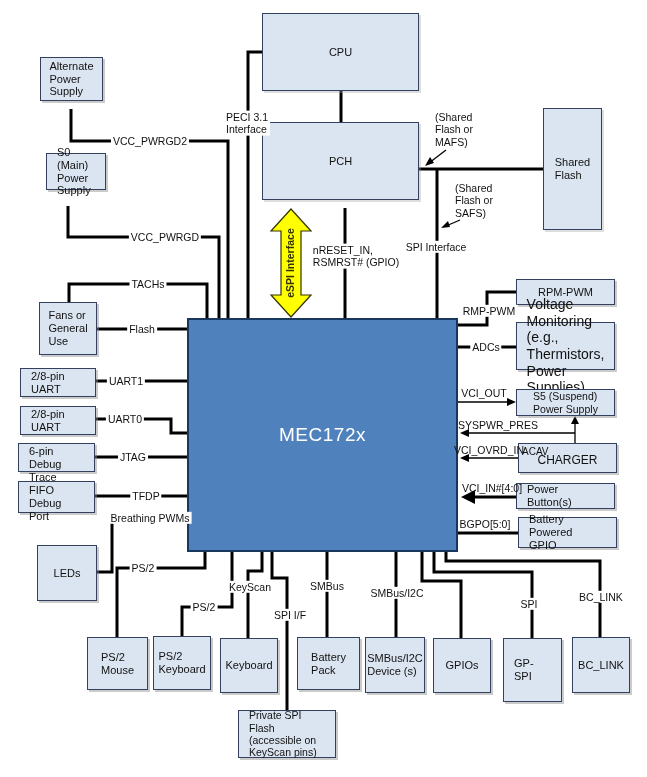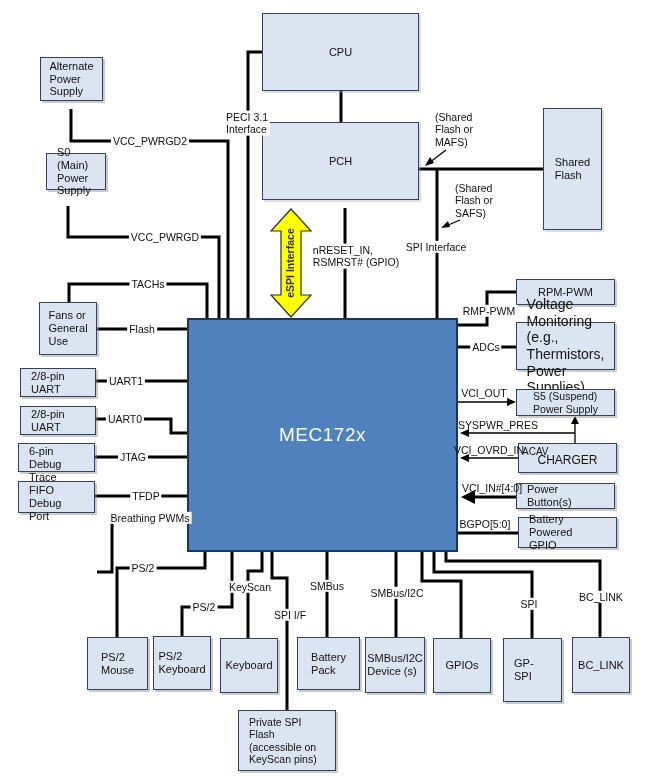--- a/index.html
+++ b/index.html
@@ -98,20 +98,21 @@
 Power
 Supply</div>
   <div class="box" style="left:39px;top:302px;width:58px;height:53px">Fans or
 General
 Use</div>
   <div class="box" style="left:20px;top:368px;width:76px;height:29px">2/8-pin UART</div>
   <div class="box" style="left:20px;top:406px;width:76px;height:29px">2/8-pin UART</div>
   <div class="box" style="left:18px;top:443px;width:77px;height:29px">6-pin Debug</div>
   <div class="box" style="left:18px;top:481px;width:77px;height:32px">Trace FIFO
 Debug Port</div>
+  <div class="box" style="left:37px;top:545px;width:60px;height:56px">LEDs</div>
 
   <div class="box bigbox" style="left:262px;top:13px;width:157px;height:78px">CPU</div>
   <div class="box bigbox" style="left:262px;top:122px;width:157px;height:78px">PCH</div>
   <div class="box bigbox" style="left:543px;top:108px;width:59px;height:122px">Shared
 Flash</div>
 
   <div class="box" style="left:516px;top:279px;width:99px;height:26px">RPM-PWM</div>
   <div class="box" style="left:516px;top:322px;width:99px;height:48px;font-size:14px">Voltage Monitoring
 (e.g., Thermistors,
 Power Supplies)</div>
@@ -130,21 +131,21 @@
   <div class="box" style="left:153px;top:636px;width:58px;height:54px">PS/2
 Keyboard</div>
   <div class="box" style="left:220px;top:638px;width:58px;height:55px">Keyboard</div>
   <div class="box" style="left:297px;top:637px;width:63px;height:53px">Battery
 Pack</div>
   <div class="box" style="left:365px;top:637px;width:60px;height:56px">SMBus/I2C
 Device (s)</div>
   <div class="box" style="left:433px;top:638px;width:58px;height:55px">GPIOs</div>
   <div class="box" style="left:503px;top:638px;width:59px;height:64px">GP-SPI</div>
   <div class="box" style="left:572px;top:637px;width:58px;height:56px">BC_LINK</div>
-  <div class="box" style="left:238px;top:710px;width:98px;height:61px;font-size:10.5px">Private SPI Flash
+  <div class="box" style="left:238px;top:710px;width:98px;height:48px;font-size:10.5px">Private SPI Flash
 (accessible on
 KeyScan pins)</div>
 
   <div class="box chip" style="left:187px;top:318px;width:271px;height:234px">MEC172x</div>
 
   <div class="wlabel" style="left:150px;top:141px">VCC_PWRGD2</div>
   <div class="wlabel" style="left:165px;top:237px">VCC_PWRGD</div>
   <div class="wlabel pre" style="left:247px;top:123px">PECI 3.1
 Interface</div>
   <div class="wlabel pre nobg" style="left:454px;top:130px">(Shared

